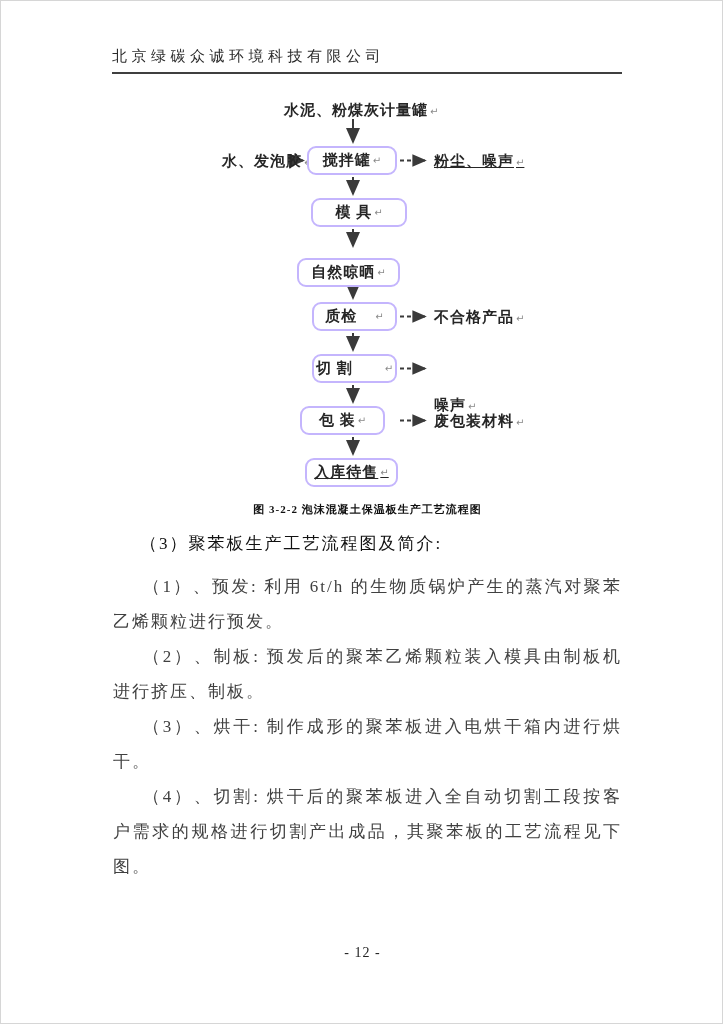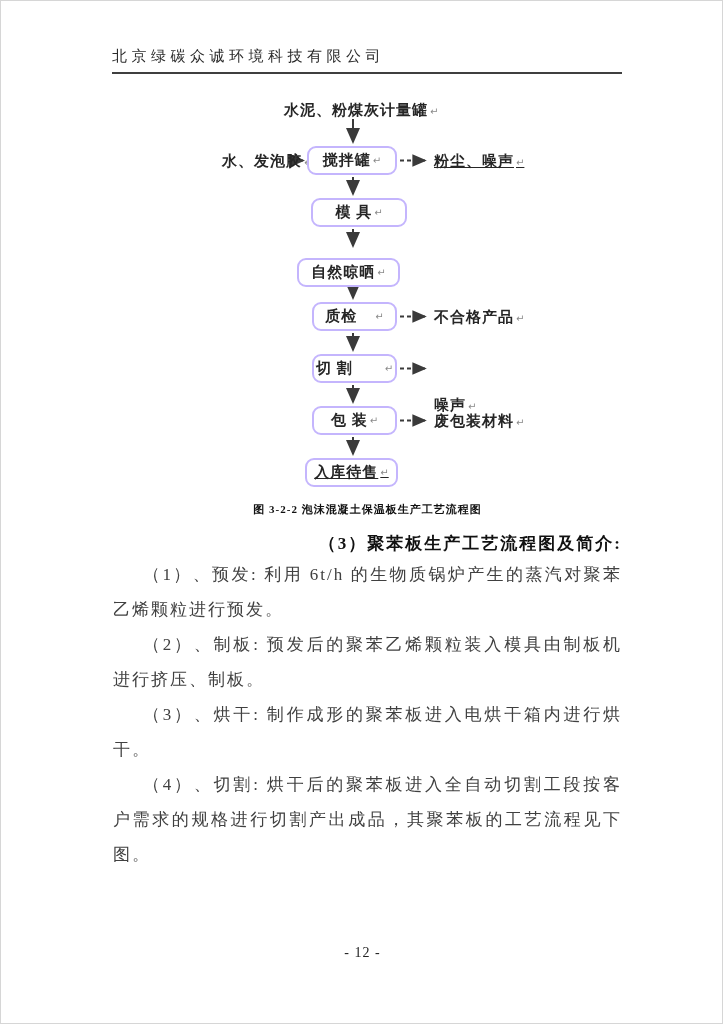--- a/index.html
+++ b/index.html
@@ -74,27 +74,26 @@
   }
   .caption {
     text-align: center;
     font-weight: 700;
     font-size: 11px;
     letter-spacing: 1px;
     color: #111;
     margin-bottom: 15px;
   }
   .section-heading {
-    font-weight: 700;
+    font-weight: 400;
     font-size: 17px;
     letter-spacing: 2px;
     color: #111;
     margin-left: 27px;
-    margin-bottom: 2px;
-    text-align: right;
+    margin-bottom: 14px;
   }
   .para {
     font-size: 17px;
     line-height: 35px;
     letter-spacing: 2px;
     text-indent: 30px;
     text-align: justify;
     text-justify: inter-ideograph;
     color: #404040;
   }
@@ -179,21 +178,21 @@
     </div>
 
     <div class="fbox" style="left:311px; top:353px; width:85px;gap:30px;">
       <span>切 割</span>
         <span class="ret">↵</span>
     </div>
     <div class="fc-text" style="left:433px; top:359px;margin-top:36px;">
       <span>噪声</span><span class="ret">↵</span>
     </div>
 
-    <div class="fbox" style="left:311px; top:405px; width:85px;">
+    <div class="fbox" style="left:299px; top:405px; width:85px;">
       <span>包 装</span>
         <span class="ret">↵</span>
     </div>
     <div class="fc-text" style="left:433px; top:411px;">
       <span>废包装材料</span><span class="ret">↵</span>
     </div>
 
     <div class="fbox" style="left:304px; top:457px; width:93px;text-decoration:underline;">
       <span>入库待售</span>
         <span class="ret">↵</span>

